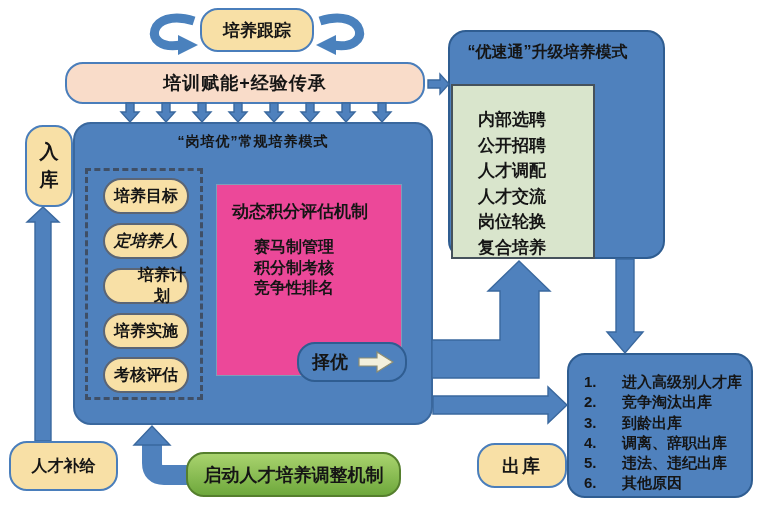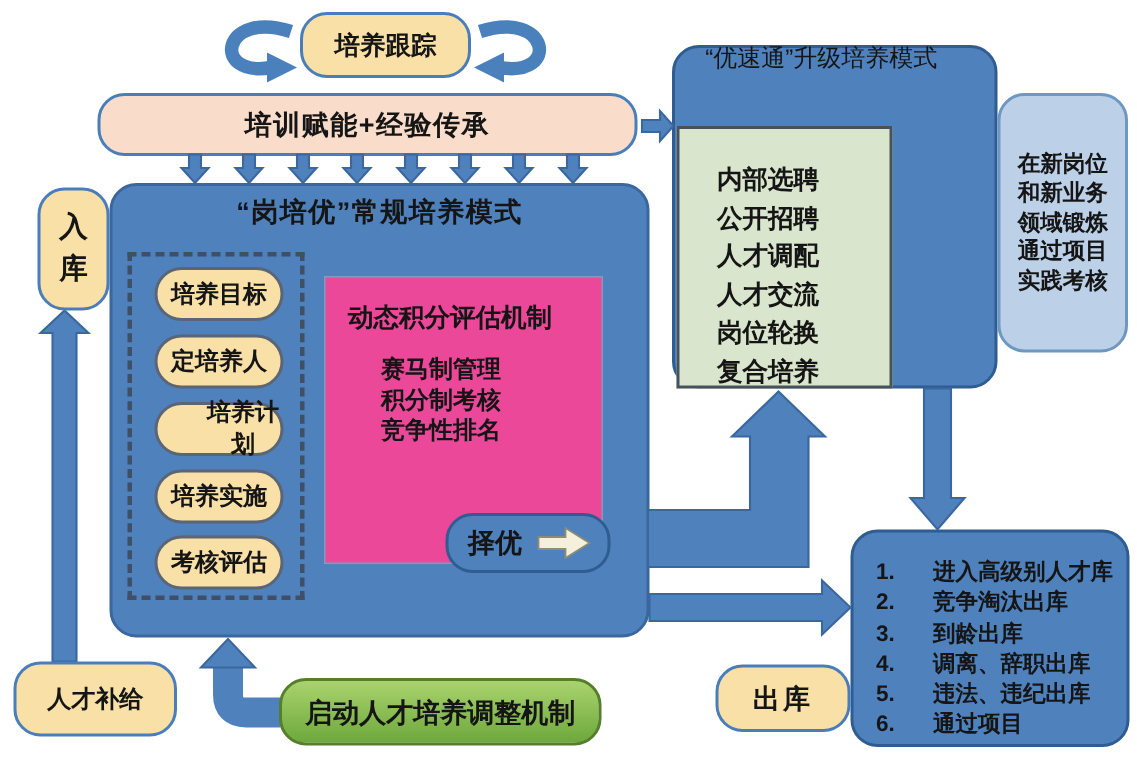--- a/index.html
+++ b/index.html
@@ -12,40 +12,40 @@
   .yellow{background:#f8e0a6;border:2px solid #4a7ebb;}
   .pinkbox{background:#f9dcc9;border:2px solid #4a7ebb;}
   .bluebox{background:#4f81bd;border:2px solid #2f5d91;}
   .lightblue{background:#bcd0e8;border:2px solid #6f97c4;}
 
   #track-box{left:200px;top:8px;width:114px;height:44px;font-size:17px;}
   #empower-box{left:65px;top:62px;width:360px;height:42px;font-size:18px;letter-spacing:1px;}
 
   #main-box{left:73px;top:122px;width:360px;height:303px;background:#4f81bd;border:2px solid #3a689e;}
   #main-title{position:absolute;left:73px;top:128px;width:360px;height:26px;line-height:26px;
-    text-align:center;font-size:18px;font-weight:bold;letter-spacing:1px;}
+    text-align:center;font-size:14px;font-weight:bold;letter-spacing:1px;}
   #ruku-box{left:25px;top:125px;width:48px;height:82px;font-size:19px;z-index:7;}
   #ruku-box span{display:block;width:22px;line-height:1.45;}
 
   #dashed-box{position:absolute;left:85px;top:168px;width:118px;height:232px;
     border:3px dashed #3f4f66;box-sizing:border-box;}
   .stepbox{left:103px;width:86px;height:36px;font-size:16px;background:#f8e0a6;border:2px solid #5b6575;}
-  #step-0{top:178px;} #step-1{top:223px;} #step-2{top:268px;padding-left:32px;} #step-3{top:313px;} #step-4{top:357px;}
+  #step-0{top:178px;} #step-1{top:223px;font-style:italic;} #step-2{top:268px;padding-left:32px;} #step-3{top:313px;} #step-4{top:357px;}
 
   #eval-box{position:absolute;left:216px;top:184px;width:186px;height:192px;box-sizing:border-box;
     background:#ec4899;border:1.5px solid #7f9db9;}
   #eval-title{padding:15px 0 0 15px;font-size:17px;font-weight:bold;}
   #eval-lines{margin-top:14px;padding-left:37px;font-size:16px;font-weight:bold;line-height:20.5px;}
 
   #zeyou-box{left:297px;top:342px;width:110px;height:40px;font-size:18px;
     background:#4f81bd;border:2px solid #2f5d91;justify-content:flex-start;padding-left:13px;gap:10px;}
 
   #upgrade-box{left:448px;top:30px;width:217px;height:229px;align-items:flex-start;}
-  #upgrade-title{position:absolute;left:448px;top:29px;width:199px;text-align:center;
-    font-size:16px;font-weight:normal;z-index:3;}
+  #upgrade-title{position:absolute;left:448px;top:42px;width:199px;text-align:center;
+    font-size:16px;font-weight:bold;z-index:3;}
   #upgrade-green{position:absolute;left:451px;top:84px;width:144px;height:175px;box-sizing:border-box;
     background:#d9e5cc;border:2px solid #46525c;z-index:3;}
   #upgrade-lines{padding:21px 0 0 25px;font-size:17px;font-weight:bold;line-height:25.5px;}
 
   #practice-box{left:665px;top:62px;width:87px;height:173px;font-size:15px;line-height:19.5px;}
 
   #exit-list-box{left:567px;top:353px;width:186px;height:145px;display:block;padding:17px 0 0 12px;}
   .exit-row{display:flex;font-size:15px;font-weight:bold;line-height:20.3px;}
   .exit-num{width:38px;flex:0 0 38px;text-align:left;padding-left:3px;}
 
@@ -110,29 +110,20 @@
     <div id="upgrade-lines">
       <div>内部选聘</div>
       <div>公开招聘</div>
       <div>人才调配</div>
       <div>人才交流</div>
       <div>岗位轮换</div>
       <div>复合培养</div>
     </div>
   </div>
 
-  <div class="box lightblue" id="practice-box">
-    <div>
-      <div>在新岗位</div>
-      <div>和新业务</div>
-      <div>领域锻炼</div>
-      <div>通过项目</div>
-      <div>实践考核</div>
-    </div>
-  </div>
 
   <div class="box bluebox" id="exit-list-box">
     <div class="exit-row">
         <span class="exit-num">1.</span>
         <span>进入高级别人才库</span>
       </div>
     <div class="exit-row">
         <span class="exit-num">2.</span>
         <span>竞争淘汰出库</span>
       </div>
@@ -143,21 +134,21 @@
     <div class="exit-row">
         <span class="exit-num">4.</span>
         <span>调离、辞职出库</span>
       </div>
     <div class="exit-row">
         <span class="exit-num">5.</span>
         <span>违法、违纪出库</span>
       </div>
     <div class="exit-row">
         <span class="exit-num">6.</span>
-        <span>通过项目</span>
+        <span>其他原因</span>
       </div>
   </div>
 
   <div class="box yellow" id="ruku-box">
       <span>入库</span>
     </div>
   <div class="box yellow" id="chuku-box">
       <span>出库</span>
     </div>
   <div class="box yellow" id="supply-box">

